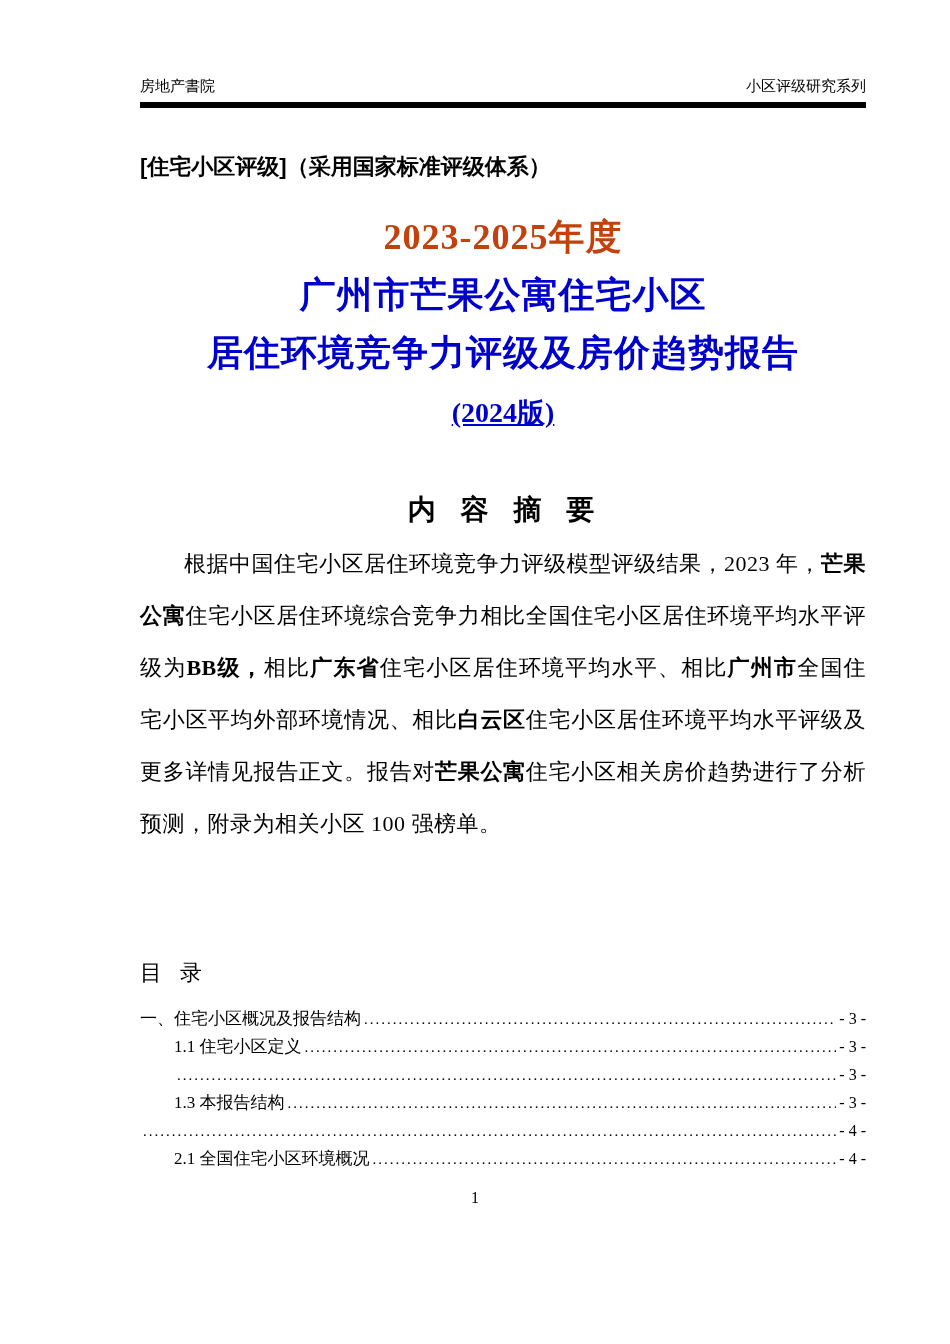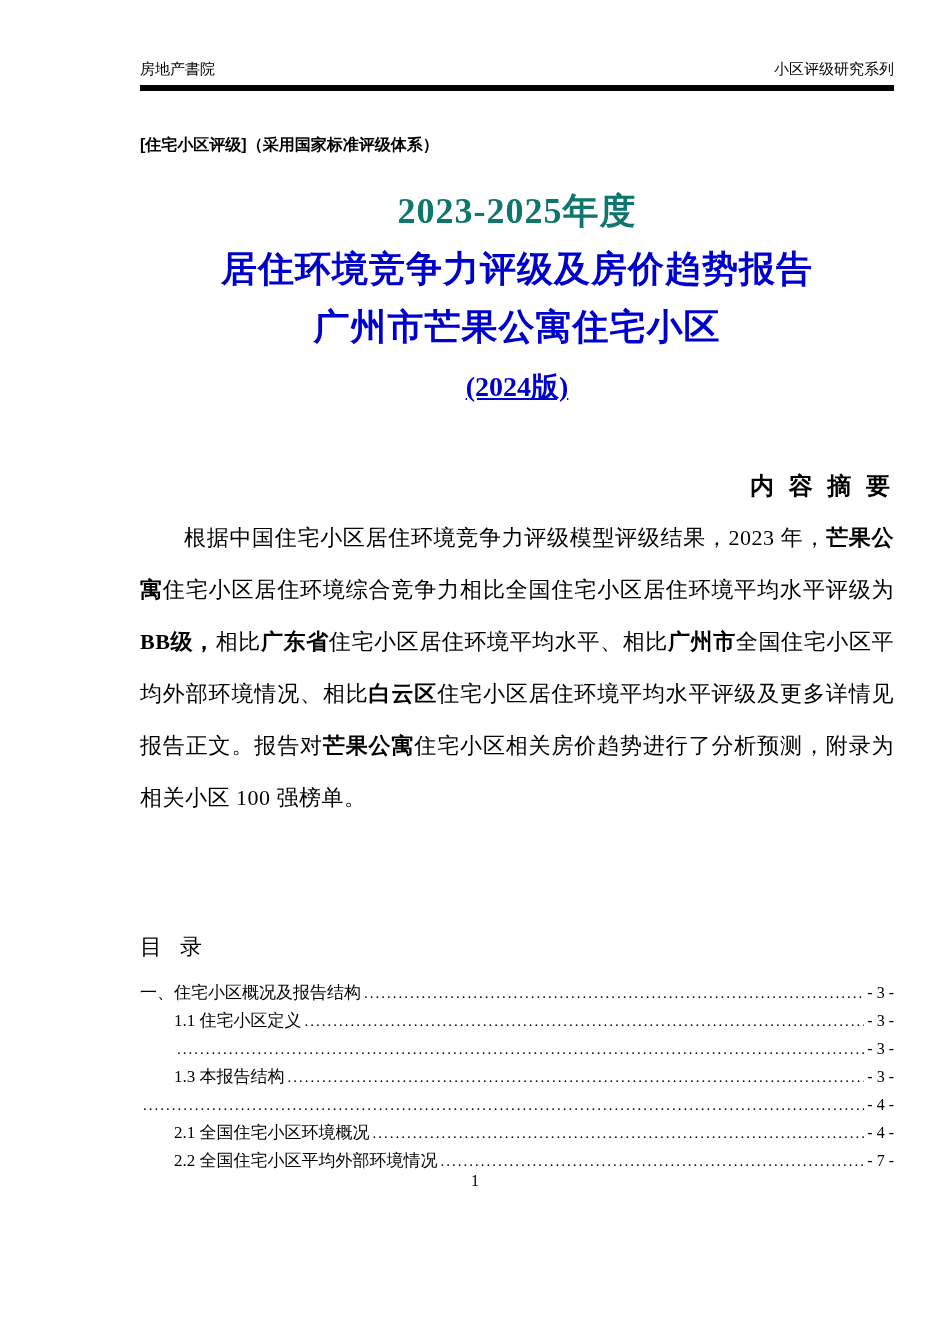--- a/index.html
+++ b/index.html
@@ -3,41 +3,41 @@
 <meta charset="utf-8">
 <style>
   * { margin: 0; padding: 0; box-sizing: border-box; }
   html, body { background: #ffffff; }
   body { font-family: "Liberation Serif", "DejaVu Serif", serif; color: #000; }
 
   .page {
     position: relative;
     width: 950px;
     height: 1260px;
-    margin: 0 auto;
+    margin: 17px auto;
     background: #ffffff;
-    padding: 60px 56px 0 140px;
+    padding: 60px 84px 0 140px;
     overflow: hidden;
   }
 
   
   .doc-header {
     display: flex;
     justify-content: space-between;
     align-items: flex-end;
     font-size: 15px;
     padding-bottom: 6px;
     border-bottom: 6px solid #000;
     font-family: "Liberation Serif", "DejaVu Serif", serif;
   }
 
   
   .classification {
     margin-top: 44px;
-    font-size: 16px;
+    font-size: 22px;
     font-weight: bold;
     font-family: "Liberation Sans", "DejaVu Sans", sans-serif;
   }
 
   
   .title-block {
     margin-top: 26px;
     text-align: center;
   }
   .doc-title-line {
@@ -48,26 +48,26 @@
   }
   .doc-title-sub {
     font-weight: bold;
     font-size: 28px;
     line-height: 62px;
   }
 
   
   .summary-heading {
     margin-top: 50px;
-    text-align: right;
-    font-size: 24px;
+    text-align: center;
+    font-size: 28px;
     line-height: 36px;
     font-weight: bold;
     letter-spacing: 4px;
-    font-family: Liberation Sans, sans-serif;
+    font-family: Liberation Mono, monospace;
   }
   .summary-paragraph {
     margin-top: 8px;
     font-size: 22px;
     line-height: 52px;
     text-align: justify;
     text-indent: 2em;
     letter-spacing: 0.5px;
   }
   .summary-paragraph b { font-weight: bold; }
@@ -121,23 +121,23 @@
 <div class="page">
 
   <div class="doc-header">
     <span>房地产書院</span>
     <span>小区评级研究系列</span>
   </div>
 
   <div class="classification">[住宅小区评级]（采用国家标准评级体系）</div>
 
   <div class="title-block">
-    <div class="doc-title-line" style="color: #0f766e;">2023-2025年度</div>
+    <div class="doc-title-line" style="color: #c2410c;">2023-2025年度</div>
+    <div class="doc-title-line" style="color: rgb(0, 0, 204);">广州市芒果公寓住宅小区</div>
     <div class="doc-title-line" style="color: rgb(0, 0, 204);">居住环境竞争力评级及房价趋势报告</div>
-    <div class="doc-title-line" style="color: rgb(0, 0, 204);">广州市芒果公寓住宅小区</div>
     <div class="doc-title-sub" style="color: rgb(0, 0, 204); text-decoration: underline;">(2024版)</div>
   </div>
 
   <div class="summary-heading">内 容 摘 要</div>
 
   <p class="summary-paragraph"><span>根据中国住宅小区居住环境竞争力评级模型评级结果，2023 年，</span><b>芒果公寓</b><span>住宅小区居住环境综合竞争力相比全国住宅小区居住环境平均水平评级为</span><b>BB级，</b><span>相比</span><b>广东省</b><span>住宅小区居住环境平均水平、相比</span><b>广州市</b><span>全国住宅小区平均外部环境情况、相比</span><b>白云区</b><span>住宅小区居住环境平均水平评级及更多详情见报告正文。报告对</span><b>芒果公寓</b><span>住宅小区相关房价趋势进行了分析预测，附录为相关小区 100 强榜单。</span></p>
 
   <div class="toc-heading">目 录</div>
 
   <div class="toc-list">
@@ -162,22 +162,17 @@
       </div>
       <div class="toc-row lvl1">
         <span class="toc-leader"></span>
         <span class="toc-page">- 4 -</span>
       </div>
       <div class="toc-row lvl2">
         <span class="toc-label">2.1 全国住宅小区环境概况</span>
         <span class="toc-leader"></span>
         <span class="toc-page">- 4 -</span>
       </div>
-      <div class="toc-row lvl2">
-        <span class="toc-label">2.2 全国住宅小区平均外部环境情况</span>
-        <span class="toc-leader"></span>
-        <span class="toc-page">- 7 -</span>
-      </div>
     </div>
 
   <div class="page-footer">1</div>
 
 </div>
 
 </body></html>

